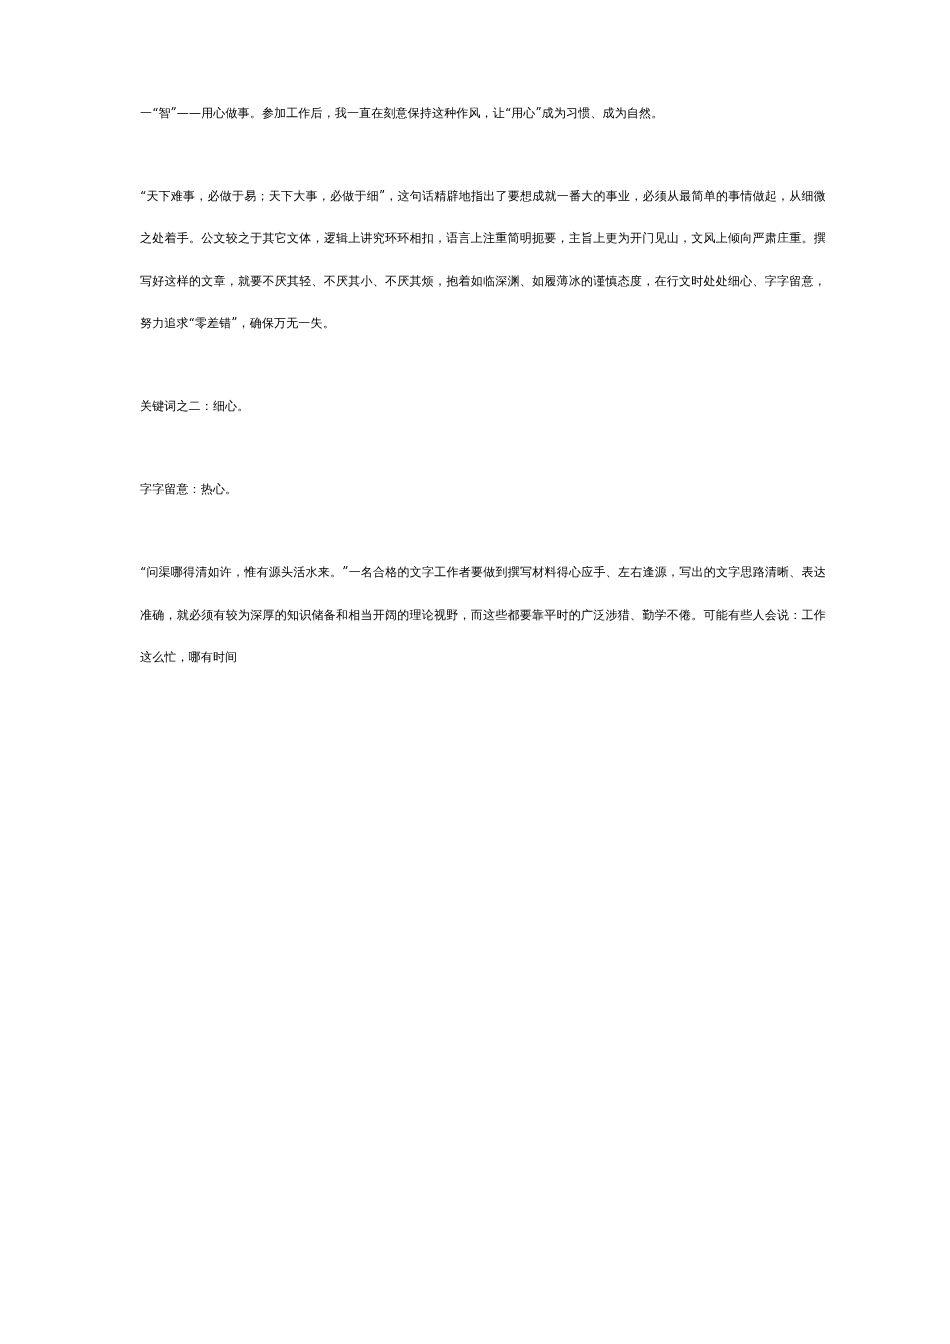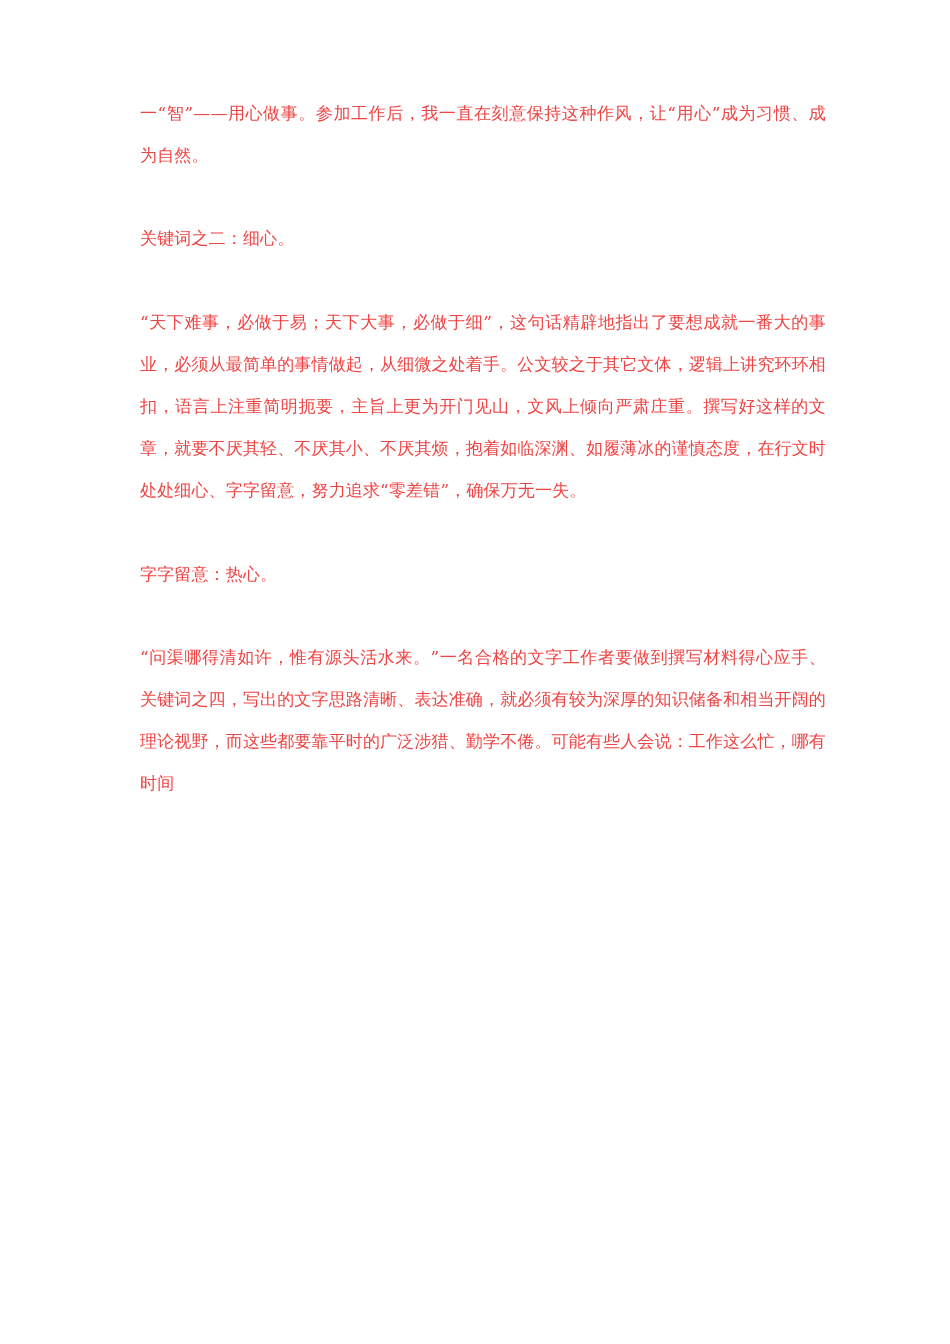--- a/index.html
+++ b/index.html
@@ -16,22 +16,22 @@
     box-sizing: border-box;
   }
   .doc-body {
     position: absolute;
     left: 140px;
     top: 92px;
     width: 686px;
   }
   .para {
     font-family: "DejaVu Serif", "Liberation Serif", serif;
-    font-size: 17px;
-    color: #ef4444;
+    font-size: 12px;
+    color: #000000;
     line-height: 42.2px;
     text-align: justify;
     text-justify: inter-character;
     margin: 0 0 0 0;
     letter-spacing: 0.15px;
     word-break: break-all;
     white-space: normal;
   }
   .para + .para {
     margin-top: 41px;
@@ -41,24 +41,24 @@
   }
 </style>
 </head>
 <body>
 
 <div class="page">
   <div class="doc-body">
 
     <p class="para">一“智”——用心做事。参加工作后，我一直在刻意保持这种作风，让“用心”成为习惯、成为自然。</p>
 
+    <p class="para">“天下难事，必做于易；天下大事，必做于细”，这句话精辟地指出了要想成就一番大的事业，必须从最简单的事情做起，从细微之处着手。公文较之于其它文体，逻辑上讲究环环相扣，语言上注重简明扼要，主旨上更为开门见山，文风上倾向严肃庄重。撰写好这样的文章，就要不厌其轻、不厌其小、不厌其烦，抱着如临深渊、如履薄冰的谨慎态度，在行文时处处细心、字字留意，努力追求“零差错”，确保万无一失。</p>
+
     <p class="para keyword">关键词之二：细心。</p>
-
-    <p class="para">“天下难事，必做于易；天下大事，必做于细”，这句话精辟地指出了要想成就一番大的事业，必须从最简单的事情做起，从细微之处着手。公文较之于其它文体，逻辑上讲究环环相扣，语言上注重简明扼要，主旨上更为开门见山，文风上倾向严肃庄重。撰写好这样的文章，就要不厌其轻、不厌其小、不厌其烦，抱着如临深渊、如履薄冰的谨慎态度，在行文时处处细心、字字留意，努力追求“零差错”，确保万无一失。</p>
 
     <p class="para keyword">字字留意：热心。</p>
 
 
 
-    <p class="para">“问渠哪得清如许，惟有源头活水来。”一名合格的文字工作者要做到撰写材料得心应手、关键词之四，写出的文字思路清晰、表达准确，就必须有较为深厚的知识储备和相当开阔的理论视野，而这些都要靠平时的广泛涉猎、勤学不倦。可能有些人会说：工作这么忙，哪有时间</p>
+    <p class="para">“问渠哪得清如许，惟有源头活水来。”一名合格的文字工作者要做到撰写材料得心应手、左右逢源，写出的文字思路清晰、表达准确，就必须有较为深厚的知识储备和相当开阔的理论视野，而这些都要靠平时的广泛涉猎、勤学不倦。可能有些人会说：工作这么忙，哪有时间</p>
 
   </div>
 </div>
 
 </body></html>

